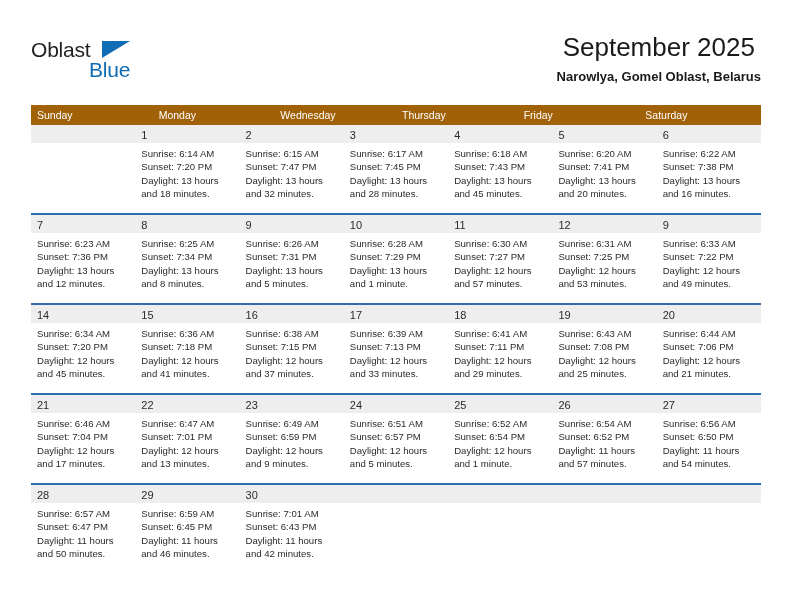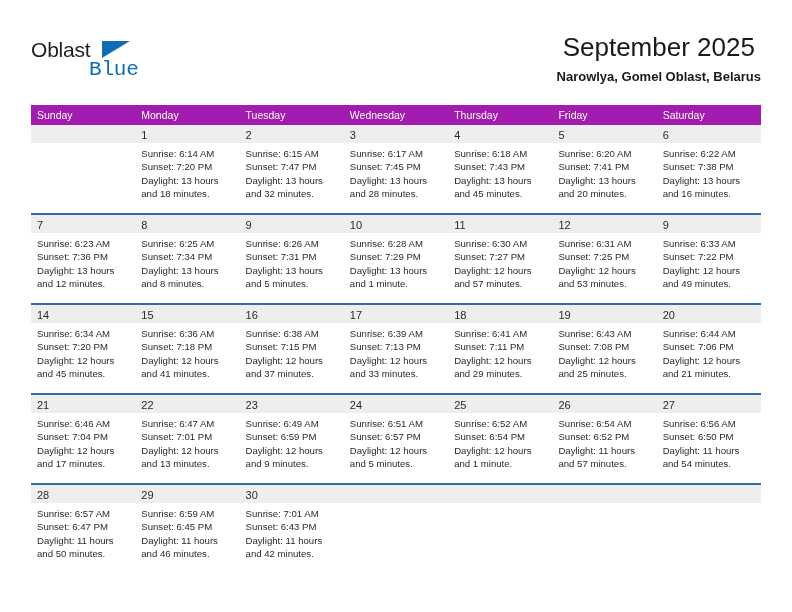--- a/index.html
+++ b/index.html
@@ -56,21 +56,21 @@
     border-left: 28px solid #0f6db5;
     border-bottom: 17px solid transparent;
   }
   .brand-blue {
     position: absolute;
     left: 58px;
     top: 20px;
     font-size: 21px;
     letter-spacing: -0.2px;
     color: #0f6db5;
-    font-family: Liberation Mono, monospace;
+    font-family: Liberation Sans, sans-serif;
   }
 
   .title-block {
     position: absolute;
     right: 0px;
     top: 0px;
     text-align: center;
   }
   .cal-title {
     font-size: 26px;
@@ -91,21 +91,21 @@
   
   .calendar {
     position: absolute;
     left: 31px;
     top: 105px;
     width: 730px;
   }
 
   .dow-row {
     display: flex;
-    background: #a21caf;
+    background: #a16207;
     height: 20px;
   }
   .dow-cell {
     flex: 1 1 0;
     color: #ffffff;
     font-size: 10.5px;
     line-height: 20px;
     padding-left: 6px;
     box-sizing: border-box;
     white-space: nowrap;
@@ -167,21 +167,20 @@
       <div class="cal-title">September 2025</div>
       <div class="cal-subtitle">Narowlya, Gomel Oblast, Belarus</div>
     </div>
 
   </div>
 
   <div class="calendar">
     <div class="dow-row" id="dow-row">
         <div class="dow-cell">Sunday</div>
         <div class="dow-cell">Monday</div>
-        <div class="dow-cell">Tuesday</div>
         <div class="dow-cell">Wednesday</div>
         <div class="dow-cell">Thursday</div>
         <div class="dow-cell">Friday</div>
         <div class="dow-cell">Saturday</div>
       </div>
     <div id="weeks-container">
         <div class="week-row first">
           <div class="day-cell empty">
             <div class="day-num-bar"><span class="day-num"></span></div>
             <div class="day-body"></div>

